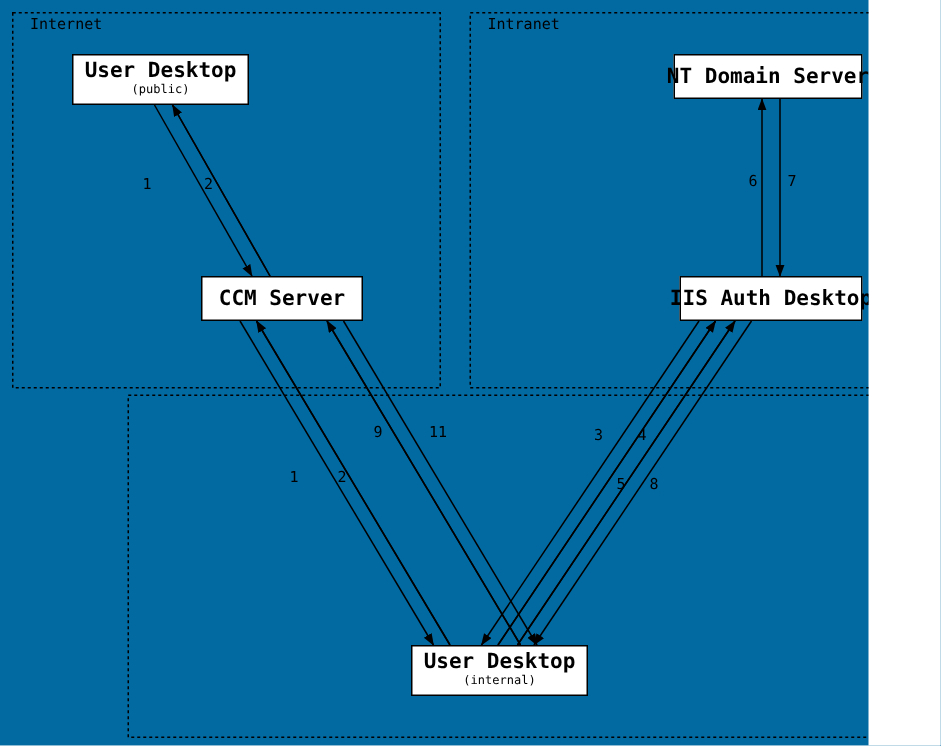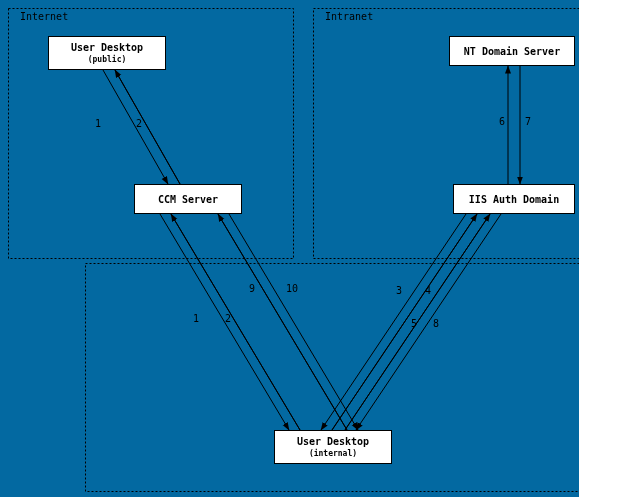--- a/index.html
+++ b/index.html
@@ -35,30 +35,29 @@
     border: 1px solid #000000;
     background: #ffffff;
     display: flex;
     flex-direction: column;
     align-items: center;
     justify-content: center;
     font-family: "DejaVu Sans Mono", monospace;
     color: #000000;
   }
   .node .title {
-    font-size: 10px;
+    font-size: 14px;
     font-weight: bold;
     line-height: 13px;
     white-space: nowrap;
   }
   .node .sub {
     font-size: 8px;
     line-height: 11px;
     white-space: nowrap;
-    font-weight: bold;
   }
   .edge-label {
     position: absolute;
     font-family: "DejaVu Sans Mono", monospace;
     font-size: 10px;
     color: #000000;
     white-space: nowrap;
   }
 </style>
 </head>
@@ -120,34 +119,34 @@
 
   <div class="node" style="left:449px; top:36px; width:126px; height:30px;">
     <div class="title">NT Domain Server</div>
   </div>
 
   <div class="node" style="left:134px; top:184px; width:108px; height:30px;">
     <div class="title">CCM Server</div>
   </div>
 
   <div class="node" style="left:453px; top:184px; width:122px; height:30px;">
-    <div class="title">IIS Auth Domain</div>
+    <div class="title">IIS Auth Desktop</div>
   </div>
 
   <div class="node" style="left:274px; top:430px; width:118px; height:34px;">
     <div class="title">User Desktop</div>
     <div class="sub">(internal)</div>
   </div>
 
   <div class="edge-label" style="left:95px; top:118px;">1</div>
   <div class="edge-label" style="left:136px; top:118px;">2</div>
   <div class="edge-label" style="left:499px; top:116px;">6</div>
   <div class="edge-label" style="left:525px; top:116px;">7</div>
   <div class="edge-label" style="left:249px; top:283px;">9</div>
-  <div class="edge-label" style="left:286px; top:283px;">10</div>
+  <div class="edge-label" style="left:286px; top:283px;">11</div>
   <div class="edge-label" style="left:396px; top:285px;">3</div>
   <div class="edge-label" style="left:425px; top:285px;">4</div>
   <div class="edge-label" style="left:193px; top:313px;">1</div>
   <div class="edge-label" style="left:225px; top:313px;">2</div>
   <div class="edge-label" style="left:411px; top:318px;">5</div>
   <div class="edge-label" style="left:433px; top:318px;">8</div>
 
 </div>
 
 </body></html>

